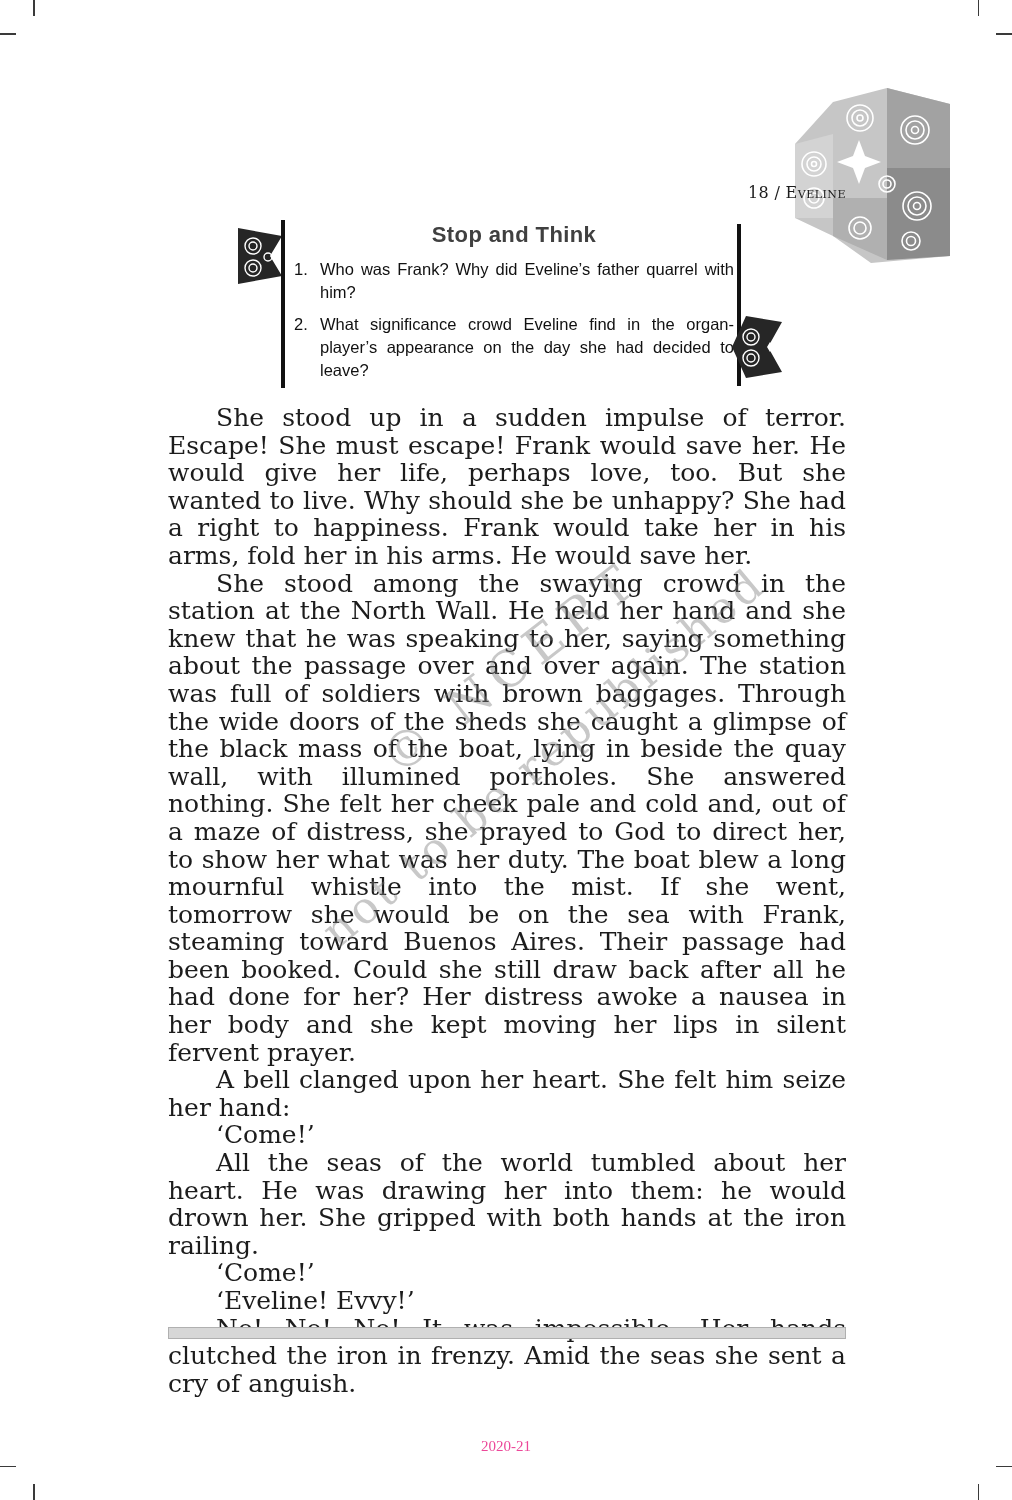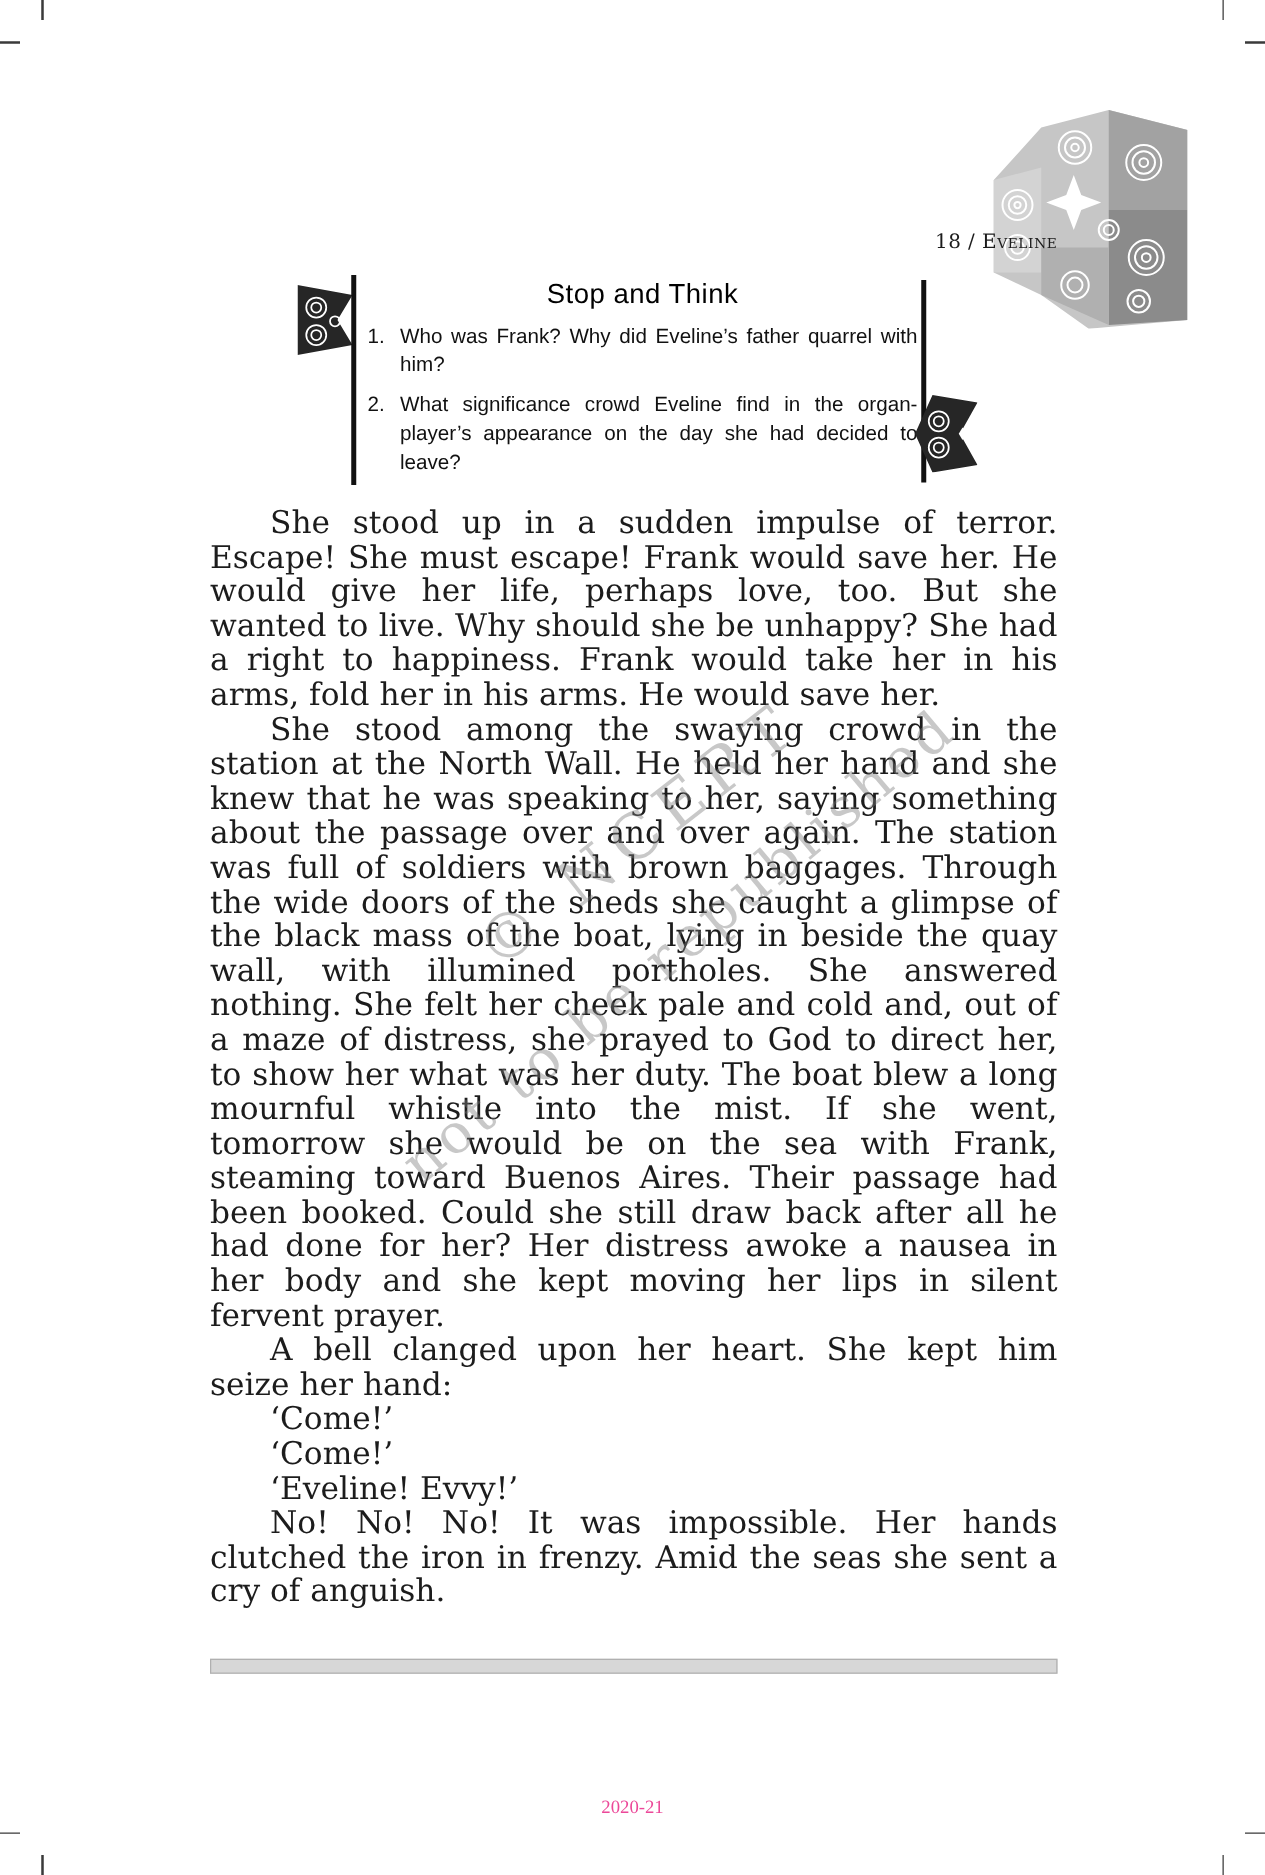--- a/index.html
+++ b/index.html
@@ -35,21 +35,21 @@
   .st-icon-left{position:absolute;left:0;top:6px;width:44px;height:58px;}
   .st-rule-left{position:absolute;left:43px;top:0;width:4px;height:168px;background:#111;}
   .st-rule-right{position:absolute;left:499px;top:4px;width:4px;height:162px;background:#111;}
   .st-icon-right{position:absolute;left:494px;top:96px;width:50px;height:62px;}
   .st-content{
     position:absolute;left:56px;top:2px;width:440px;
     font-family:"Liberation Sans", sans-serif;
   }
   .st-title{
     margin:0 0 10px 0;text-align:center;
-    font-size:22px;font-weight:normal;letter-spacing:0.4px;color:#000000;
+    font-size:22px;font-weight:bold;letter-spacing:0.4px;color:#404040;
   }
   .st-q{display:flex;margin:0 0 9px 0;font-size:16.5px;line-height:23px;color:#111;}
   .st-q .num{flex:none;width:26px;}
   .st-q .qt{flex:1;text-align:justify;}
 
   
   .bodytext{
     position:absolute;left:168px;top:404px;width:678px;
     font-size:25px;line-height:27.6px;text-align:justify;z-index:2;
   }
@@ -164,22 +164,23 @@
             <circle cx="19" cy="42" r="4"></circle>
         </g>
         <path d="M38 26 L41 31 L38 36 L35 31 Z" fill="#ffffff"></path>
       </svg>
     </div>
   </div>
 
   <div class="bodytext">
     <p>She stood up in a sudden impulse of terror. Escape! She must escape! Frank would save her. He would give her life, perhaps love, too. But she wanted to live. Why should she be unhappy? She had a right to happiness. Frank would take her in his arms, fold her in his arms. He would save her.</p>
     <p>She stood among the swaying crowd in the station at the North Wall. He held her hand and she knew that he was speaking to her, saying something about the passage over and over again. The station was full of soldiers with brown baggages. Through the wide doors of the sheds she caught a glimpse of the black mass of the boat, lying in beside the quay wall, with illumined portholes. She answered nothing. She felt her cheek pale and cold and, out of a maze of distress, she prayed to God to direct her, to show her what was her duty. The boat blew a long mournful whistle into the mist. If she went, tomorrow she would be on the sea with Frank, steaming toward Buenos Aires. Their passage had been booked. Could she still draw back after all he had done for her? Her distress awoke a nausea in her body and she kept moving her lips in silent fervent prayer.</p>
-    <p>A bell clanged upon her heart. She kept him seize her hand:</p>
+    <p>A bell clanged upon her heart. She felt him seize her hand:</p>
     <p>‘Come!’</p>
+    <p>All the seas of the world tumbled about her heart. He was drawing her into them: he would drown her. She gripped with both hands at the iron railing.</p>
     <p>‘Come!’</p>
     <p>‘Eveline! Evvy!’</p>
     <p>No! No! No! It was impossible. Her hands clutched the iron in frenzy. Amid the seas she sent a cry of anguish.</p>
   </div>
 
   <div class="wm wm1">© NCERT</div>
   <div class="wm wm2">not to be republished</div>
 
   <div class="endbar"></div>
 

